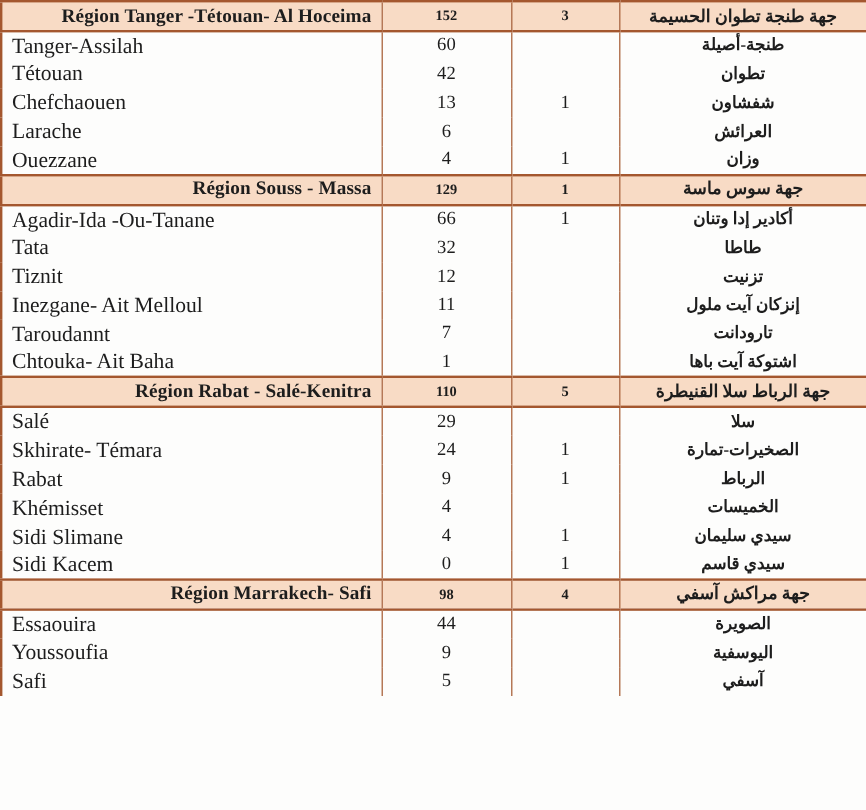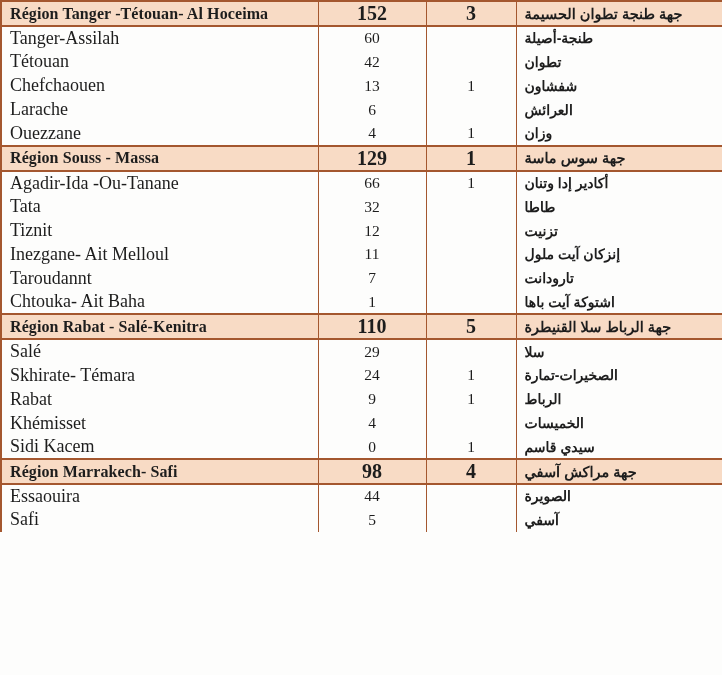--- a/index.html
+++ b/index.html
@@ -46,33 +46,33 @@
     background: var(--header-bg);
     border-top: 2px solid var(--border-color);
     border-bottom: 2px solid var(--border-color);
     font-weight: bold;
   }
 
   td.fr {
     font-size: 18px;
     text-align: left;
   }
-  tr.region-row td.fr { font-size: 16px; letter-spacing: 0.1px; }
+  tr.region-row td.fr { font-size: 16px; letter-spacing: 0.1px; text-align: right; }
 
   td.num {
     font-size: 15.5px;
     text-align: center;
   }
-  tr.region-row td.num { font-size: 20px; }
+  tr.region-row td.num { font-size: 12px; }
 
   td.ar {
-    font-family: Liberation Sans, sans-serif;
+    font-family: Liberation Serif, serif;
     font-size: 14px;
     font-weight: 600;
-    text-align: left;
+    text-align: center;
     direction: rtl;
   }
   tr.region-row td.ar { font-size: 14.5px; font-weight: 700; }
 </style>
 </head>
 <body>
 
 <table>
   <colgroup>
     <col class="c-fr">
@@ -183,37 +183,49 @@
         <td class="num">1</td>
         <td class="ar">الرباط</td>
       </tr>
       <tr class="data-row">
         <td class="fr">Khémisset</td>
         <td class="num">4</td>
         <td class="num"></td>
         <td class="ar">الخميسات</td>
       </tr>
       <tr class="data-row">
+        <td class="fr">Sidi Slimane</td>
+        <td class="num">4</td>
+        <td class="num">1</td>
+        <td class="ar">سيدي سليمان</td>
+      </tr>
+      <tr class="data-row">
         <td class="fr">Sidi Kacem</td>
         <td class="num">0</td>
         <td class="num">1</td>
         <td class="ar">سيدي قاسم</td>
       </tr>
       <tr class="region-row">
         <td class="fr">Région Marrakech- Safi</td>
         <td class="num">98</td>
         <td class="num">4</td>
         <td class="ar">جهة مراكش آسفي</td>
       </tr>
       <tr class="data-row">
         <td class="fr">Essaouira</td>
         <td class="num">44</td>
         <td class="num"></td>
         <td class="ar">الصويرة</td>
       </tr>
       <tr class="data-row">
+        <td class="fr">Youssoufia</td>
+        <td class="num">9</td>
+        <td class="num"></td>
+        <td class="ar">اليوسفية</td>
+      </tr>
+      <tr class="data-row">
         <td class="fr">Safi</td>
         <td class="num">5</td>
         <td class="num"></td>
         <td class="ar">آسفي</td>
       </tr>
     </tbody>
 </table>
 
 </body></html>

